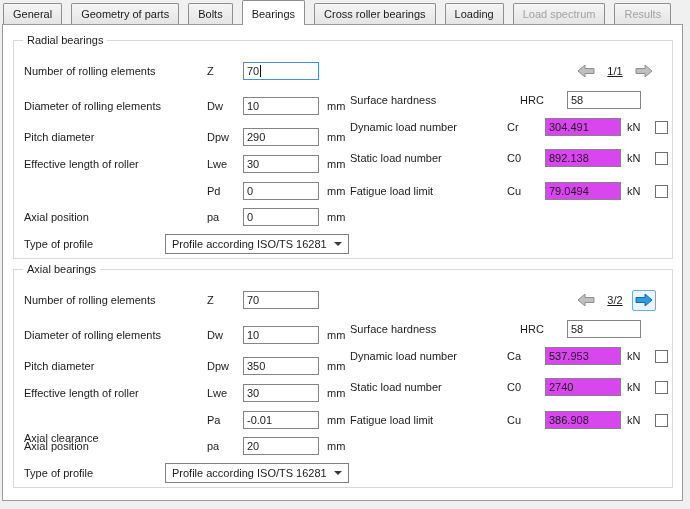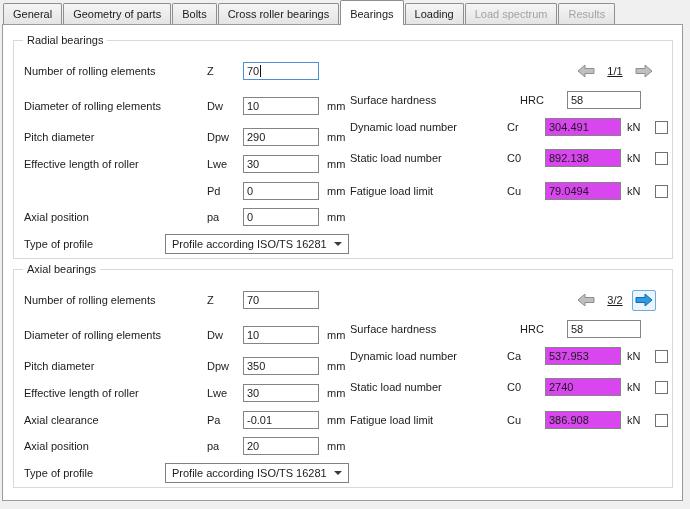--- a/index.html
+++ b/index.html
@@ -5,21 +5,21 @@
   * { margin:0; padding:0; box-sizing:border-box; }
   html,body { width:690px; height:509px; }
   body {
     background:#f0f0f0;
     font-family:"Liberation Sans", sans-serif;
     font-size:11px; color:#1b1b1b; overflow:hidden;
   }
   .screen { position:relative; width:690px; height:509px; }
 
   
-  .tabbar { position:absolute; left:3px; top:1px; height:23px; display:flex; align-items:flex-end; z-index:3; }
+  .tabbar { position:absolute; left:3px; top:1px; height:23px; display:flex; align-items:flex-end; z-index:3;gap:8px; }
   .tab {
     height:21px; padding:4px 9px 0; white-space:nowrap; cursor:default;
     background:linear-gradient(#f5f5f5,#e4e4e4);
     border:1px solid #8f8f8f; border-bottom:none; border-radius:2px 2px 0 0;
     margin-right:1px;
   }
   .tab.active { height:25px; padding-top:7px; background:#fff; margin-bottom:-1px; position:relative; z-index:4; }
   .tab.disabled { color:#a3a3a3; }
 
   
@@ -57,22 +57,22 @@
 </style>
 </head>
 <body>
 
 <div class="screen">
 
   <div class="tabbar">
     <div class="tab">General</div>
     <div class="tab">Geometry of parts</div>
     <div class="tab">Bolts</div>
+    <div class="tab active">Bearings</div>
     <div class="tab">Cross roller bearings</div>
-    <div class="tab active">Bearings</div>
     <div class="tab">Loading</div>
     <div class="tab disabled">Load spectrum</div>
     <div class="tab disabled">Results</div>
   </div>
 
   <div class="panel">
 
     <div class="groupbox" id="g-radial">
       <div class="gtitle">Radial bearings</div>
 
@@ -205,21 +205,21 @@
         </div>
       <div class="lbl" style="left:313px;top:87px">mm</div>
 
       <div class="lbl" style="left:10px;top:114px">Effective length of roller</div>
       <div class="lbl" style="left:193px;top:114px">Lwe</div>
       <div class="inp" style="left:229px;top:114px">
           <span>30</span>
         </div>
       <div class="lbl" style="left:313px;top:114px">mm</div>
 
-      <div class="lbl" style="left:10px;top:141px">Axial clearance</div>
+      <div class="lbl" style="left:10px;top:159px">Axial clearance</div>
       <div class="lbl" style="left:193px;top:141px">Pa</div>
       <div class="inp" style="left:229px;top:141px">
           <span>-0.01</span>
         </div>
       <div class="lbl" style="left:313px;top:141px">mm</div>
 
       <div class="lbl" style="left:10px;top:167px">Axial position</div>
       <div class="lbl" style="left:193px;top:167px">pa</div>
       <div class="inp" style="left:229px;top:167px">
           <span>20</span>

